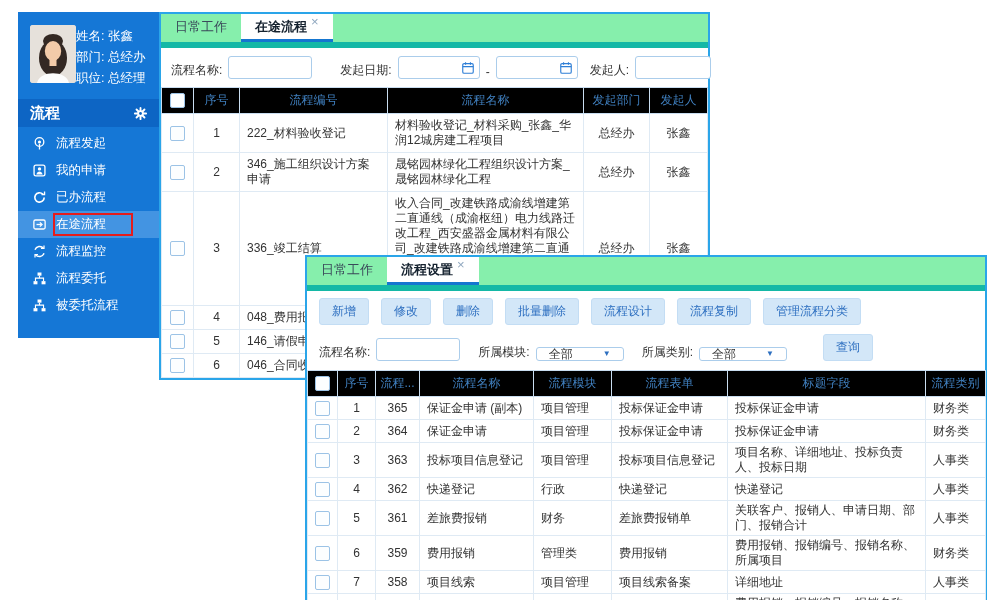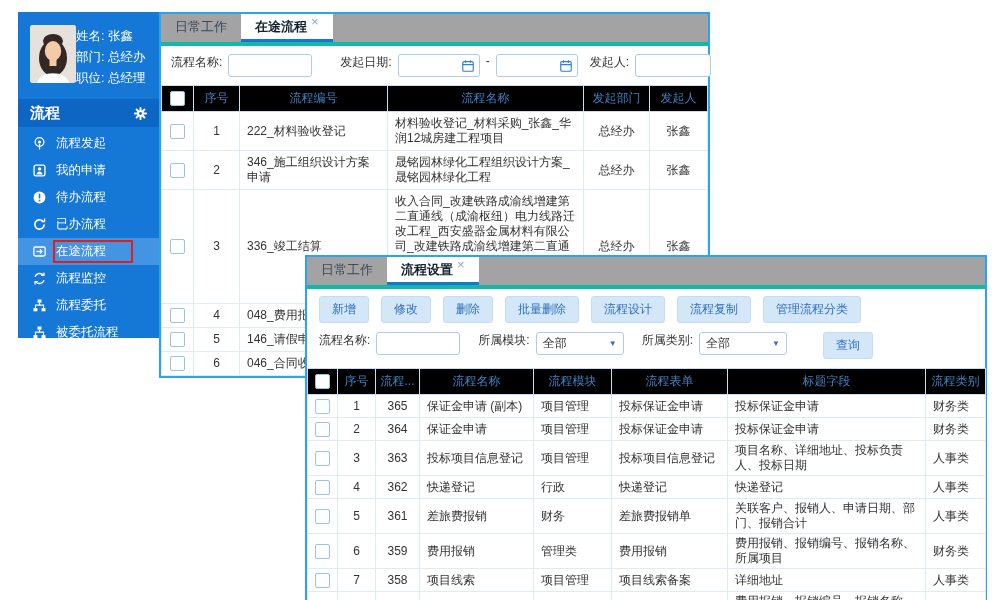--- a/index.html
+++ b/index.html
@@ -19,48 +19,48 @@
   .side-menu{padding-top:3px}
   .side-item{height:27px;display:flex;align-items:center;gap:9px;padding-left:14px;font-size:12.5px;
     position:relative;cursor:pointer;white-space:nowrap}
   .side-item svg{width:15px;height:15px;flex:none;display:block}
   .side-item.selected{background:#4394e2}
   .red-box{position:absolute;left:35px;top:2px;width:80px;height:23px;border:2px solid #e51c1c;box-sizing:border-box;pointer-events:none}
   
   .window{position:absolute;background:#fff;border:2px solid #2aa5e9;box-sizing:border-box}
   #win1{left:159px;top:12px;width:551px;z-index:1}
   #win2{left:305px;top:255px;width:682px;z-index:2}
-  .tabbar{display:flex;background:#a3a3a3;height:28px;border-bottom:4px solid #14b8a6}
+  .tabbar{display:flex;background:#86efac;height:28px;border-bottom:6px solid #14b8a6}
   .tab{padding:0 14px;font-size:13px;color:#3a4a5a;display:flex;align-items:center;cursor:pointer;
     border-bottom:3px solid transparent;box-sizing:border-box;height:28px}
   .tab.active{background:#fff;color:#15222f;font-weight:bold;border-bottom-color:#1576d0}
   .tab .close{color:#8fa7bf;font-weight:normal;font-size:13px;margin-left:4px;position:relative;top:-5px;line-height:10px}
-  .searchrow{display:flex;align-items:flex-start;padding:8px 10px;font-size:12px;color:#333;gap:6px;white-space:nowrap}
+  .searchrow{display:flex;align-items:flex-end;padding:8px 10px;font-size:12px;color:#333;gap:6px;white-space:nowrap}
   input.txt{height:23px;border:1px solid #abcdeb;border-radius:3px;outline:none;padding:0 5px;font-size:12px;
     box-sizing:border-box;font-family:inherit;background:#fff}
   .datebox{display:flex;align-items:center;border:1px solid #abcdeb;border-radius:3px;height:23px;
     box-sizing:border-box;padding:0 4px;background:#fff;gap:2px}
   .datebox input{border:none;outline:none;width:56px;font-size:12px;padding:0;font-family:inherit}
   .datebox .cal{width:14px;height:14px;color:#2f7fd6;cursor:pointer}
   .datebox .cal svg{width:14px;height:14px;display:block}
   
   table{border-collapse:collapse;width:100%;table-layout:fixed;font-size:12px}
   th{background:#000000;color:#4080c0;font-weight:normal;border:1px solid #c9ddf0;height:25px;padding:0 4px;
     overflow:hidden;white-space:nowrap}
   td{border:1px solid #dfeaf4;color:#333;padding:4px 7px;vertical-align:middle;word-break:break-all;
     overflow:hidden;line-height:1.25}
   #win2 td{padding:2px 7px;height:18px}
   .ta-c{text-align:center}
   .cb{width:13px;height:13px;border:1px solid #9cc3e6;border-radius:2px;background:#fcfeff;margin:0 auto;cursor:pointer}
   
   .btnrow{display:flex;gap:12px;padding:7px 12px 6px}
   .btn{background:#d3e7f8;color:#2d6fc0;border:1px solid #c3ddf4;border-radius:3px;font-size:12px;
     padding:4px 12px;cursor:pointer;font-family:inherit;white-space:nowrap}
-  .select{display:flex;align-items:center;justify-content:space-between;width:88px;height:23px;
-    box-sizing:border-box;border:1px solid #abcdeb;border-radius:3px;padding:0 6px;background:#fff;
+  .select{display:flex;align-items:center;justify-content:space-between;width:88px;height:14px;
+    box-sizing:border-box;border:1px solid #abcdeb;border-radius:3px;padding:0 12px;background:#fff;
     font-size:12px;color:#333;cursor:pointer}
   .caret{color:#2d6fc0;font-size:8px;line-height:8px}
   #win2 .searchrow{padding:3px 12px 9px}
 </style>
 </head>
 <body>
 
 <aside class="sidebar">
   <div class="profile">
     <div class="photo">
@@ -112,30 +112,20 @@
           <svg viewBox="0 0 16 16">
             <rect x="2.2" y="2.2" width="11.6" height="11.6" rx="2" fill="none" stroke="currentColor" stroke-width="1.4"></rect>
             <circle cx="8" cy="6.3" r="1.8" fill="currentColor"></circle>
             <path d="M4.6 12.2c.6-2.2 1.9-3.2 3.4-3.2s2.8 1 3.4 3.2z" fill="currentColor"></path>
           </svg>
         </span>
         <span>我的申请</span>
       </div>
       <div class="side-item">
         <span style="width: 15px; height: 15px; flex: 0 0 auto; display: block;">
-          <svg viewBox="0 0 16 16">
-            <circle cx="8" cy="8" r="6.3" fill="currentColor"></circle>
-            <rect x="7.2" y="3.8" width="1.6" height="5.2" fill="#1577d6"></rect>
-            <rect x="7.2" y="10.3" width="1.6" height="1.8" fill="#1577d6"></rect>
-          </svg>
-        </span>
-        <span>待办流程</span>
-      </div>
-      <div class="side-item">
-        <span style="width: 15px; height: 15px; flex: 0 0 auto; display: block;">
           <svg viewBox="0 0 16 16" fill="none" stroke="currentColor">
             <path d="M13 8a5 5 0 1 1-1.5-3.6" stroke-width="1.8"></path>
             <path d="M13.4 1.6v3.2h-3.2" stroke-width="1.4"></path>
           </svg>
         </span>
         <span>已办流程</span>
       </div>
       <div class="side-item selected">
         <span style="width: 15px; height: 15px; flex: 0 0 auto; display: block;">
           <svg viewBox="0 0 16 16" fill="none" stroke="currentColor" stroke-width="1.4">

